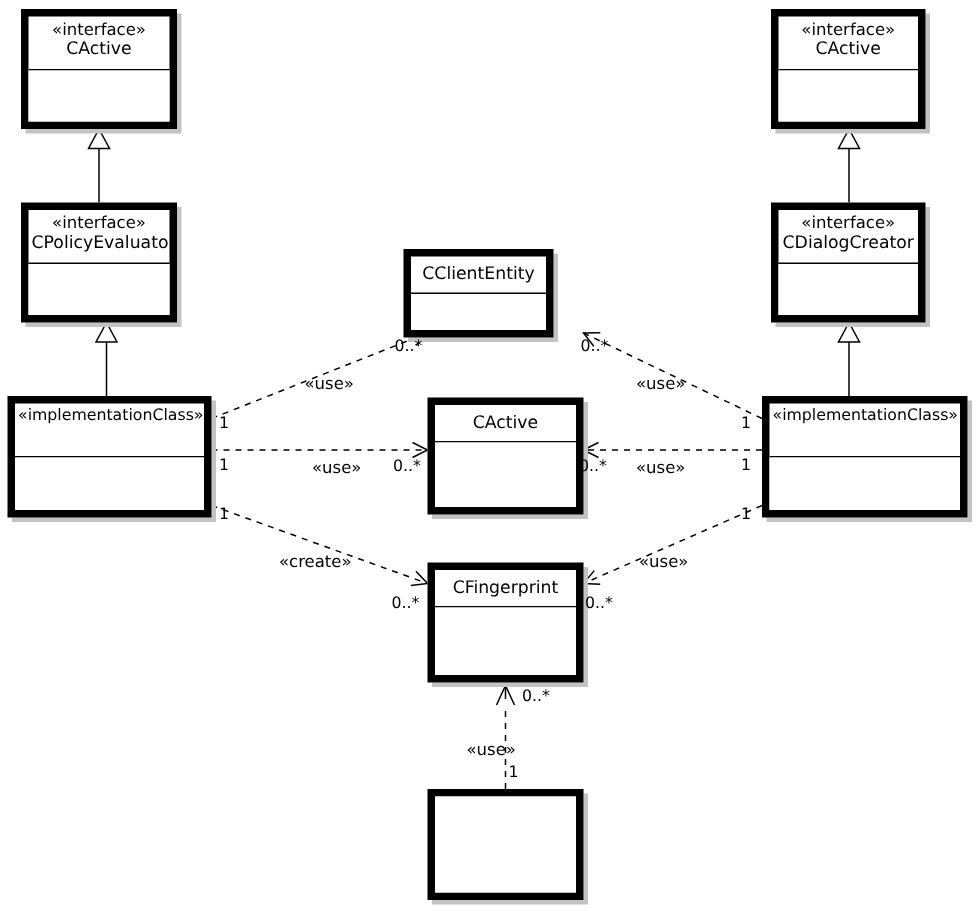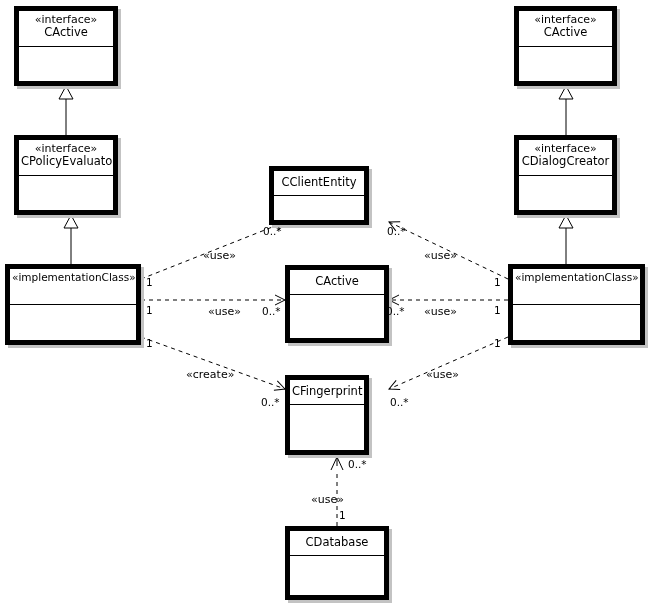--- a/index.html
+++ b/index.html
@@ -183,31 +183,28 @@
     <div class="uml-body"></div>
   </div>
 
   <div class="uml-class" style="left:285px; top:265px; width:104px; height:78px;">
     <div class="uml-header" style="height:25px; padding-top:5px;">
       <span class="cname">CActive</span>
     </div>
     <div class="uml-body"></div>
   </div>
 
-  <div class="uml-class" style="left:285px; top:375px; width:84px; height:80px;">
+  <div class="uml-class" style="left:285px; top:375px; width:104px; height:80px;">
     <div class="uml-header" style="height:25px; padding-top:5px;">
       <span class="cname">CFingerprint</span>
     </div>
     <div class="uml-body"></div>
   </div>
 
   <div class="uml-class" style="left:285px; top:526px; width:104px; height:74px;">
-    <div class="uml-header" style="height:25px; padding-top:5px;">
-      <span class="cname">CDatabase</span>
-    </div>
     <div class="uml-body"></div>
   </div>
 
   <span class="edge-label" style="left:203px; top:250px;">«use»</span>
   <span class="edge-label" style="left:208px; top:306px;">«use»</span>
   <span class="edge-label" style="left:186px; top:369px;">«create»</span>
   <span class="edge-label" style="left:424px; top:250px;">«use»</span>
   <span class="edge-label" style="left:424px; top:306px;">«use»</span>
   <span class="edge-label" style="left:426px; top:369px;">«use»</span>
   <span class="edge-label" style="left:311px; top:494px;">«use»</span>

